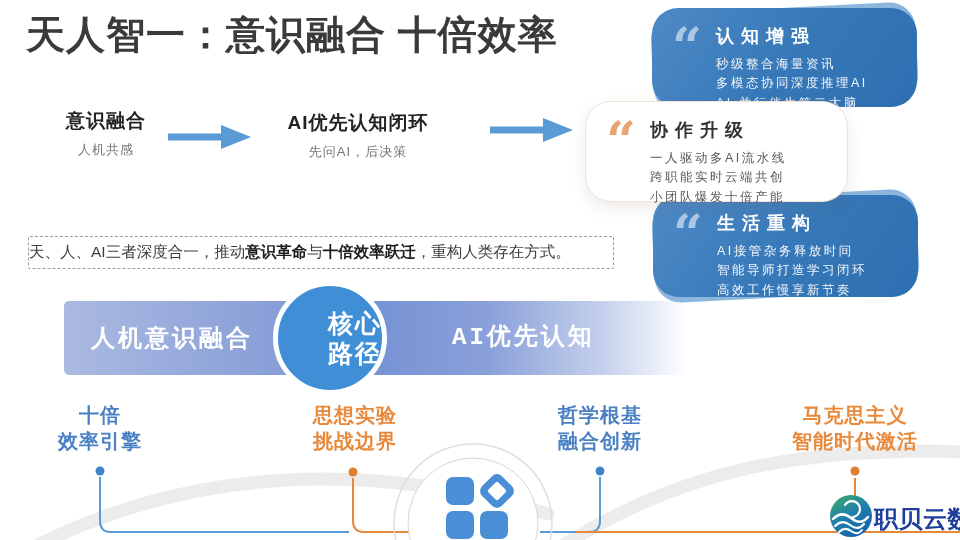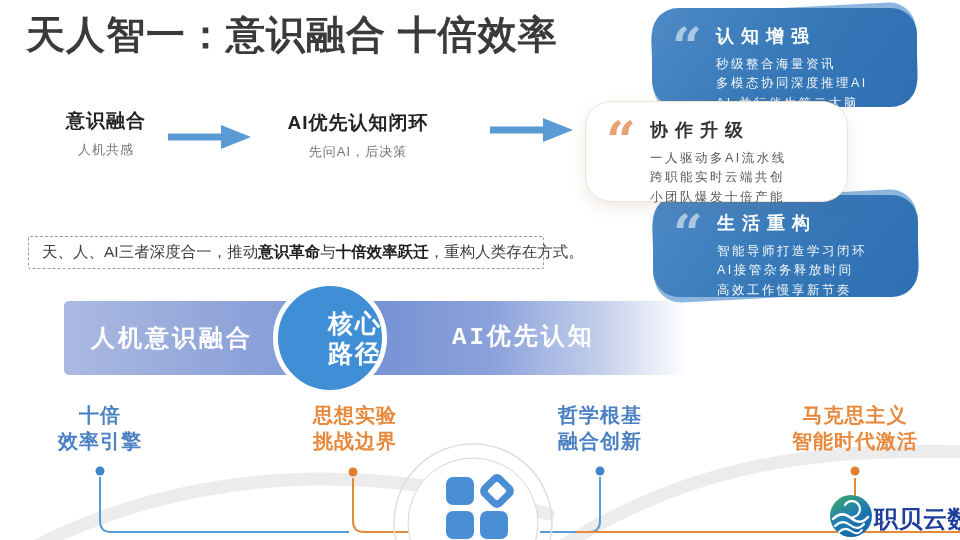--- a/index.html
+++ b/index.html
@@ -35,22 +35,22 @@
   .card.white .quote{color:#e9a273;}
   .card-body{flex:1;}
   .card-title{font-size:18px;font-weight:800;letter-spacing:7px;margin:2px 0 7px 0;}
   .card.blue .card-title{color:#ffffff;}
   .card.white .card-title{color:#333333;}
   .card-line{font-size:12.5px;line-height:1.55;letter-spacing:2.5px;white-space:nowrap;}
   .card.blue .card-line{color:rgba(255,255,255,0.93);}
   .card.white .card-line{color:#5a5a5a;}
   
   .statement{
-    position:absolute;left:28px;top:236px;width:516px;height:33px;border:1.5px dashed #9c9c9c;
-    border-radius:2px;background:#fff;display:flex;align-items:center;padding-left:13px;
+    position:absolute;left:28px;top:236px;width:586px;height:33px;border:1.5px dashed #9c9c9c;
+    border-radius:2px;background:#fff;display:flex;align-items:center;
     font-size:15.5px;color:#3d3d3d;white-space:nowrap;box-sizing:border-box;
   }
   .statement b{color:#1c1c1c;font-weight:900;}
   
   .band{
     position:absolute;left:64px;top:301px;width:624px;height:74px;border-radius:5px;
     background:linear-gradient(90deg,#abbae1 0%,#8ea3d9 28%,#7793d4 50%,#8aa0da 68%,#c3cfeb 86%,rgba(255,255,255,0) 100%);
   }
   .band-label{position:absolute;top:0;line-height:74px;color:#fff;font-weight:800;font-size:24px;letter-spacing:3px;white-space:nowrap;}
   .band-label.left{left:27px;}
@@ -167,22 +167,22 @@
       <div class="card-line">跨职能实时云端共创</div>
       <div class="card-line">小团队爆发十倍产能</div>
     </div>
   </div>
 
   <div class="card-backing" style="left:653px;top:195px;width:265px;height:102px;"></div>
   <div class="card blue" style="left:653px;top:195px;width:265px;height:102px;">
     <span class="quote">“</span>
     <div class="card-body">
       <div class="card-title">生活重构</div>
+      <div class="card-line">AI接管杂务释放时间</div>
       <div class="card-line">智能导师打造学习闭环</div>
-      <div class="card-line">AI接管杂务释放时间</div>
       <div class="card-line">高效工作慢享新节奏</div>
     </div>
   </div>
 
   <div class="statement">
     <span>天、人、AI三者深度合一，推动</span>
       <b>意识革命</b>
       <span>与</span>
       <b>十倍效率跃迁</b>
       <span>，重构人类存在方式。</span>

